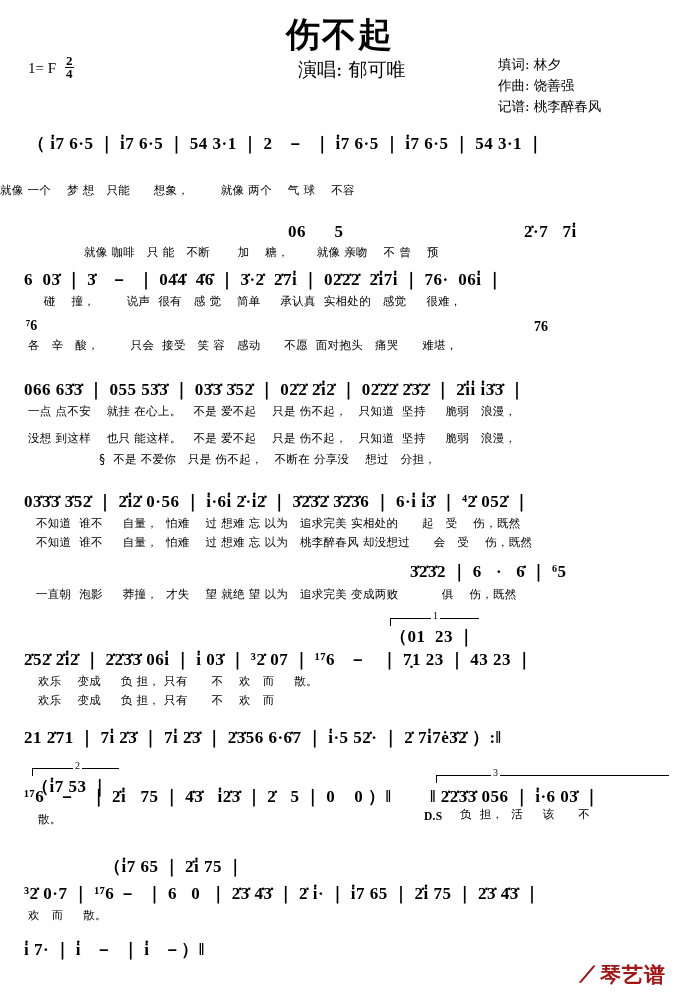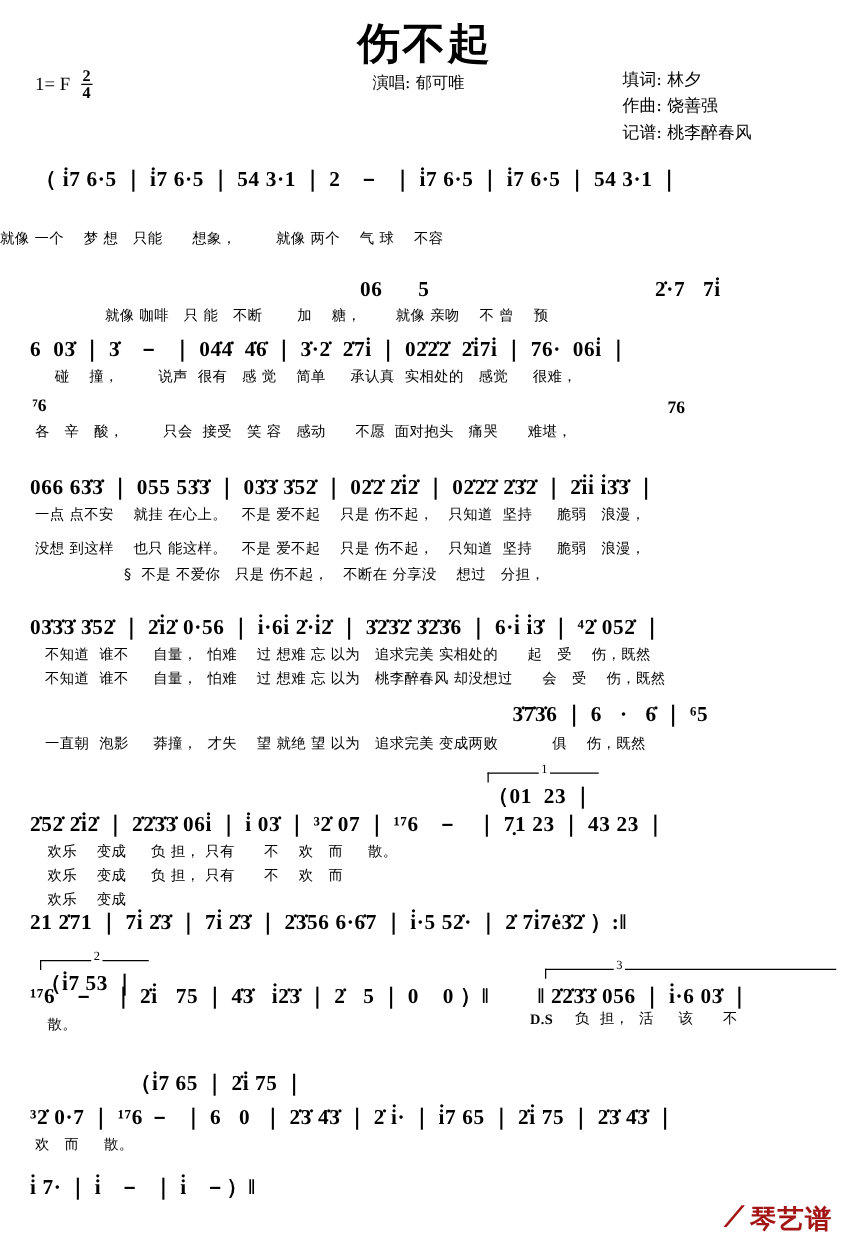--- a/index.html
+++ b/index.html
@@ -49,21 +49,21 @@
     position: relative;
     top: -1px;
   }
   .timesig .num { border-bottom: 1.3px solid #000; padding: 0 1px; }
   .timesig .den { padding: 0 1px; }
 
   .singer {
     position: absolute;
     left: 298px;
     top: 57px;
-    font-size: 13px;
+    font-size: 19px;
     font-family: "DejaVu Serif", serif;
   }
   .credits {
     position: absolute;
     left: 498px;
     top: 54px;
     font-size: 13.5px;
     font-family: "DejaVu Serif", serif;
     line-height: 21px;
   }
@@ -178,36 +178,35 @@
   <div class="lyr" style="margin-left:28px; margin-top:6px;">                  §  不是 不爱你   只是 伤不起，   不断在 分享没    想过   分担，</div>
 </div>
 
 <div class="row" style="top:490px;">
   <div class="notes" style="margin-left:24px;">03̇3̇3̇ 3̇52̇ ｜ 2̇i̇2̇ 0·56 ｜ i̇·6i̇ 2̇·i̇2̇ ｜ 3̇2̇3̇2̇ 3̇2̇3̇6 ｜ 6·i̇ i̇3̇ ｜ ⁴2̇ 052̇ ｜</div>
   <div class="lyr" style="margin-left:36px; margin-top:3px;">不知道  谁不     自量，  怕难    过 想难 忘 以为   追求完美 实相处的      起   受    伤，既然</div>
   <div class="lyr" style="margin-left:36px; margin-top:4px;">不知道  谁不     自量，  怕难    过 想难 忘 以为   桃李醉春风 却没想过      会   受    伤，既然</div>
 </div>
 
 <div class="row" style="top:560px;">
-  <div class="notes" style="margin-left:410px;">3̇7̇3̇6 ｜ 6   ·   6̇ ｜ ⁶5</div>
+  <div class="notes" style="margin-left:410px;">3̇2̇3̇2 ｜ 6   ·   6̇ ｜ ⁶5</div>
   <div class="lyr" style="margin-left:36px; margin-top:4px;">一直朝  泡影     莽撞，  才失    望 就绝 望 以为   追求完美 变成两败           俱    伤，既然</div>
 </div>
 
 <div class="row" style="top:618px;">
   <div class="brk" style="margin-left:390px; border-top:1.4px solid #000; border-left:1.4px solid #000; width:88px; height:7px; position:relative;">
     <span style="position:absolute; left:40px; top:-9px; background:#fff; padding:0 2px; font-size:10px;">1</span>
   </div>
   <div class="notes" style="margin-left:390px; margin-top:-1px;">（01  23 ｜</div>
 </div>
 
 <div class="row" style="top:648px;">
   <div class="notes" style="margin-left:24px;">2̇52̇ 2̇i̇2̇ ｜ 2̇2̇3̇3̇ 06i̇ ｜ i̇ 03̇ ｜ ³2̇ 07 ｜ ¹⁷6   －   ｜ 7̣1 23 ｜ 43 23 ｜</div>
   <div class="lyr" style="margin-left:38px; margin-top:3px;">欢乐    变成     负 担， 只有      不    欢   而     散。</div>
   <div class="lyr" style="margin-left:38px; margin-top:4px;">欢乐    变成     负 担， 只有      不    欢   而</div>
-  <div class="lyr" style="margin-left:38px; margin-top:4px;">欢乐    变成</div>
 </div>
 
 <div class="row" style="top:726px;">
   <div class="notes" style="margin-left:24px;">21 2̇71 ｜ 7i̇ 2̇3̇ ｜ 7i̇ 2̇3̇ ｜ 2̇3̇56 6·6̇7 ｜ i̇·5 52̇· ｜ 2̇ 7i̇7ė3̇2̇ ）:‖</div>
 </div>
 
 <div class="row" style="top:768px;">
   <div class="brk" style="margin-left:32px; border-top:1.4px solid #000; border-left:1.4px solid #000; width:86px; height:7px; position:relative;">
     <span style="position:absolute; left:40px; top:-9px; background:#fff; padding:0 2px; font-size:10px;">2</span>
   </div>

